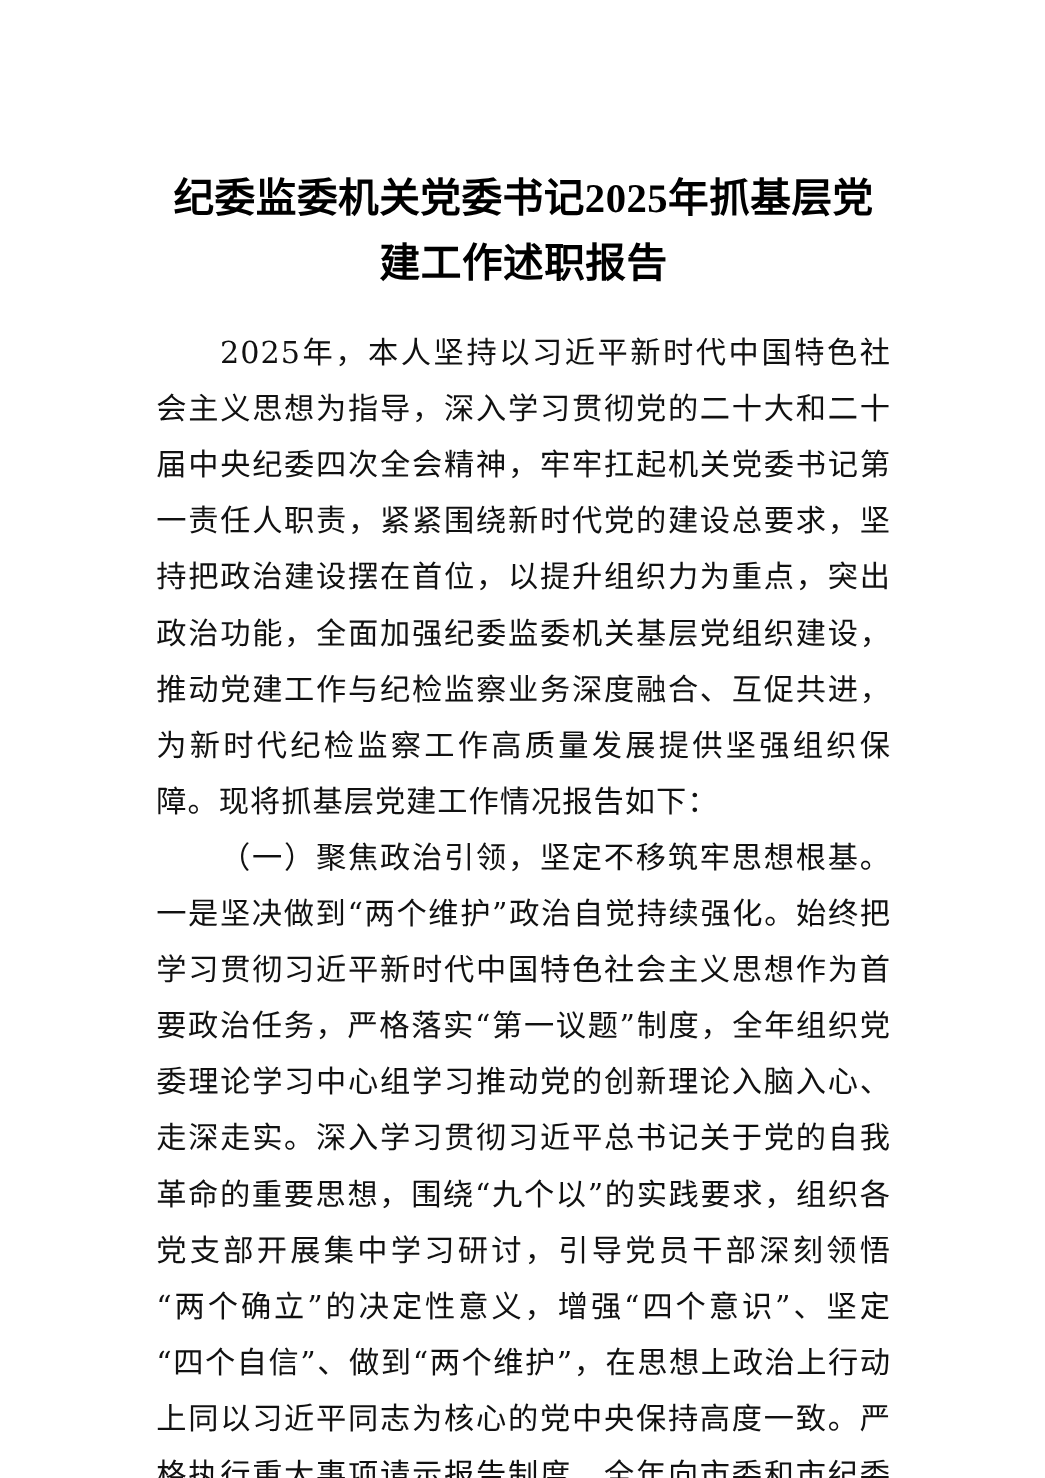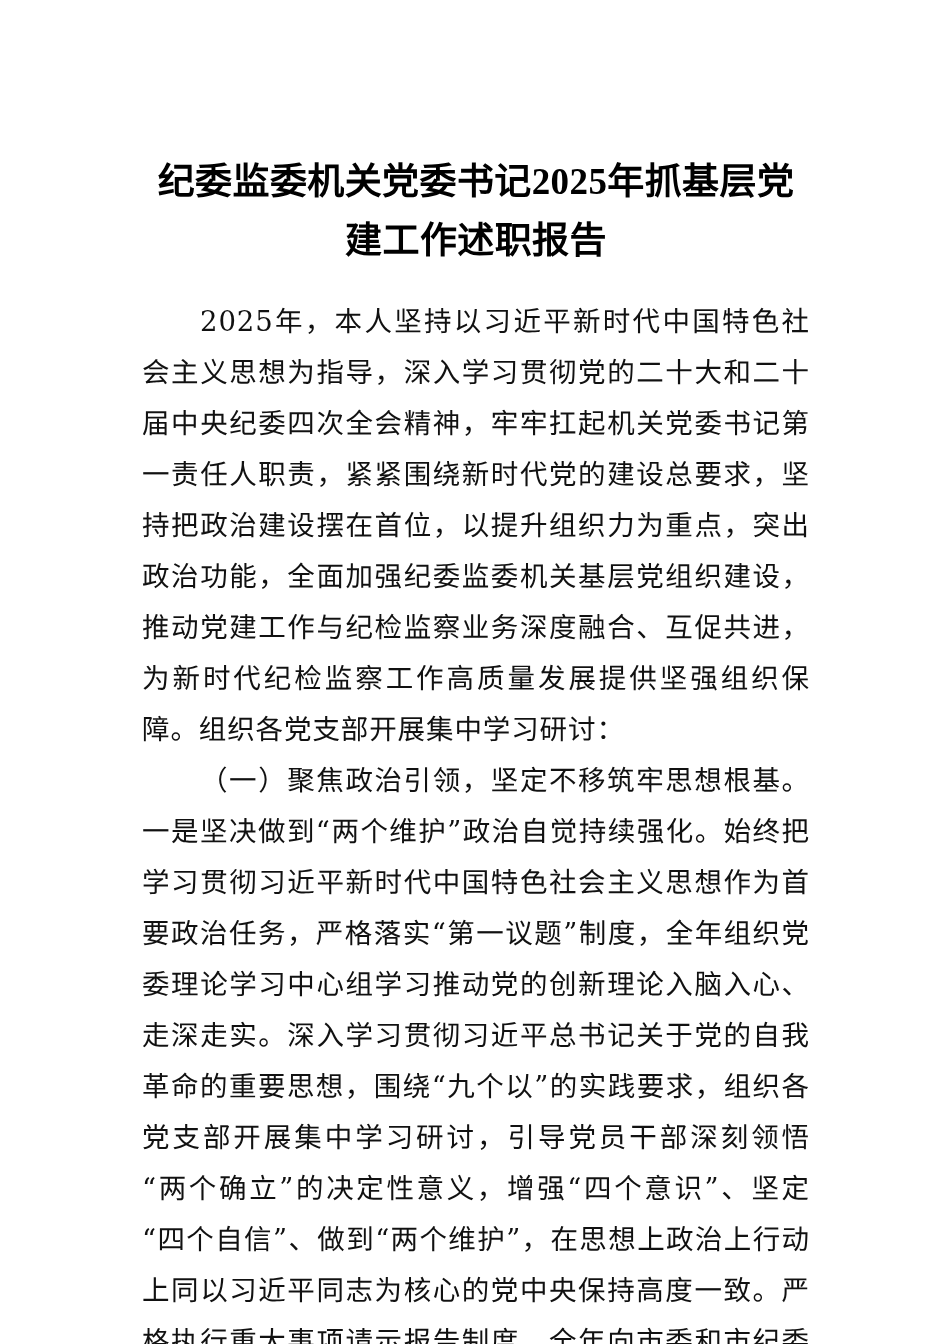--- a/index.html
+++ b/index.html
@@ -84,19 +84,19 @@
 </head>
 <body>
 
 <div class="page">
   <div class="content">
 
     <h1 class="doc-title">纪委监委机关党委书记2025年抓基层党建工作述职报告</h1>
 
     <div class="title-gap"></div>
 
-    <p class="body-para first-block">2025年，本人坚持以习近平新时代中国特色社会主义思想为指导，深入学习贯彻党的二十大和二十届中央纪委四次全会精神，牢牢扛起机关党委书记第一责任人职责，紧紧围绕新时代党的建设总要求，坚持把政治建设摆在首位，以提升组织力为重点，突出政治功能，全面加强纪委监委机关基层党组织建设，推动党建工作与纪检监察业务深度融合、互促共进，为新时代纪检监察工作高质量发展提供坚强组织保障。组织各党支部开展集中学习研讨：</p>
+    <p class="body-para first-block">2025年，本人坚持以习近平新时代中国特色社会主义思想为指导，深入学习贯彻党的二十大和二十届中央纪委四次全会精神，牢牢扛起机关党委书记第一责任人职责，紧紧围绕新时代党的建设总要求，坚持把政治建设摆在首位，以提升组织力为重点，突出政治功能，全面加强纪委监委机关基层党组织建设，推动党建工作与纪检监察业务深度融合、互促共进，为新时代纪检监察工作高质量发展提供坚强组织保障。现将抓基层党建工作情况报告如下：</p>
 
 
     <p class="body-para">（一）聚焦政治引领，坚定不移筑牢思想根基。一是坚决做到“两个维护”政治自觉持续强化。始终把学习贯彻习近平新时代中国特色社会主义思想作为首要政治任务，严格落实“第一议题”制度，全年组织党委理论学习中心组学习推动党的创新理论入脑入心、走深走实。深入学习贯彻习近平总书记关于党的自我革命的重要思想，围绕“九个以”的实践要求，组织各党支部开展集中学习研讨，引导党员干部深刻领悟“两个确立”的决定性意义，增强“四个意识”、坚定“四个自信”、做到“两个维护”，在思想上政治上行动上同以习近平同志为核心的党中央保持高度一致。严格执行重大事项请示报告制度，全年向市委和市纪委常委会报告</p>
 
   </div>
 </div>
 
 </body></html>

